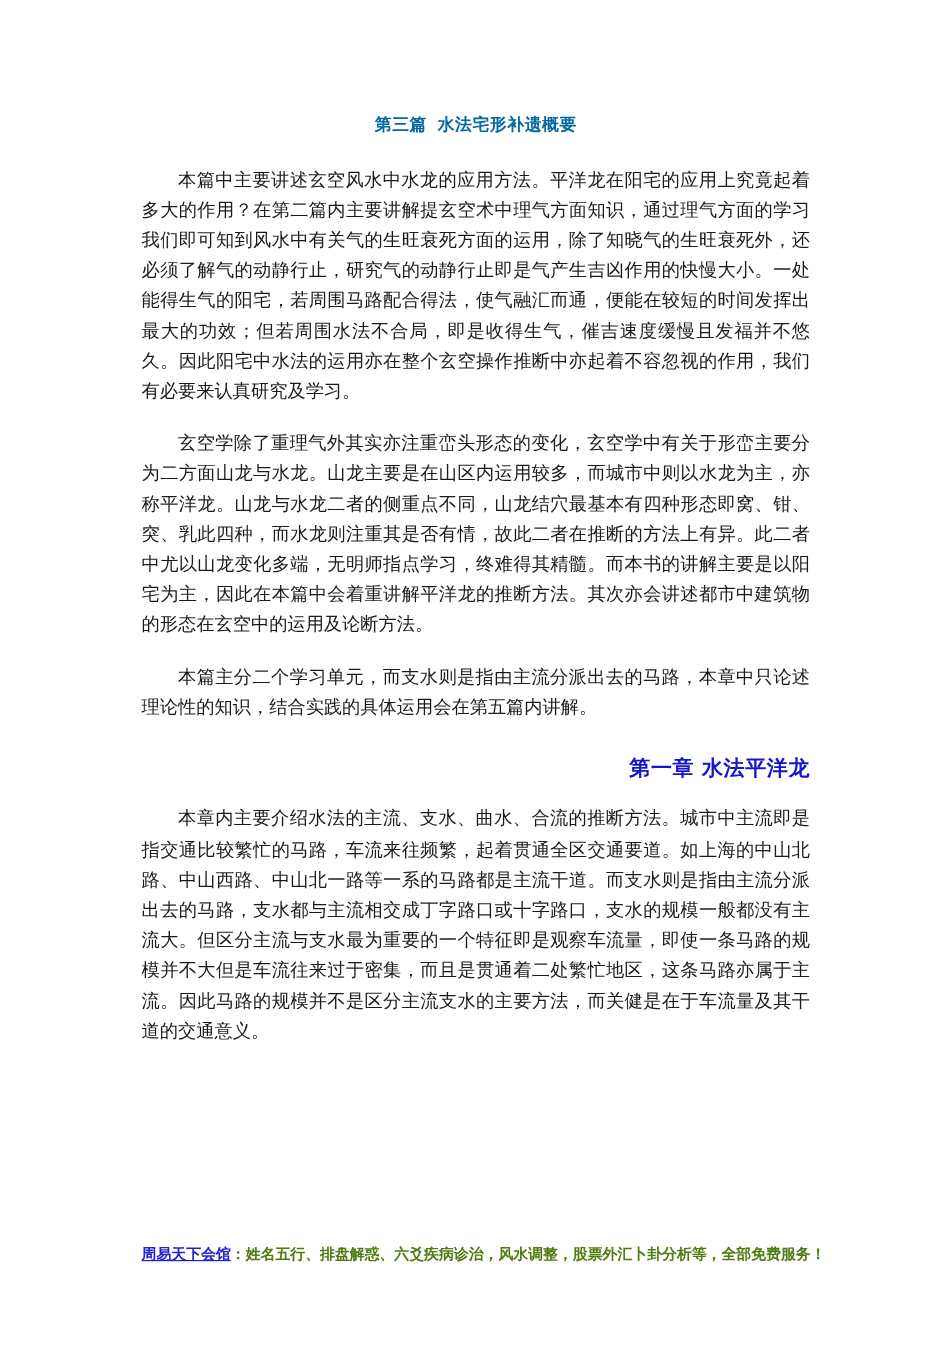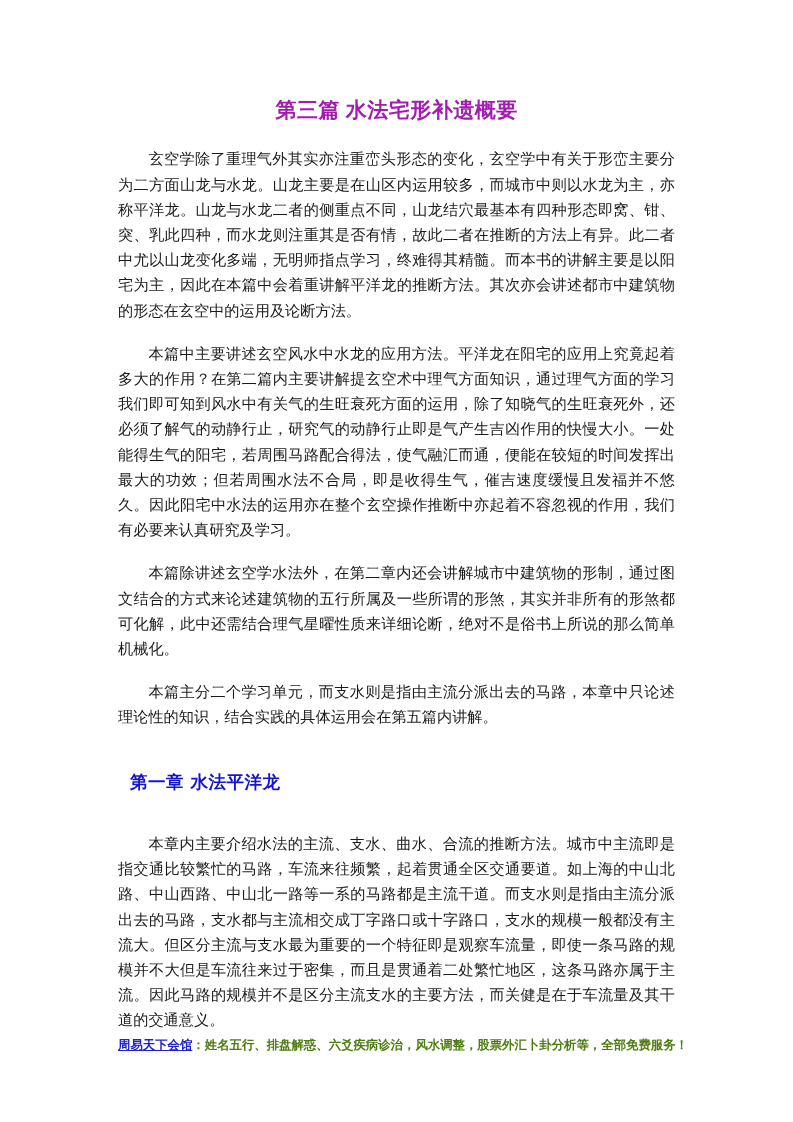--- a/index.html
+++ b/index.html
@@ -21,56 +21,56 @@
     width: 793px;
     height: 1122px;
     box-sizing: border-box;
     padding: 0 118px 0 118px;
     background: #ffffff;
   }
   .doc-title {
     margin: 0;
     padding-top: 96px;
     text-align: center;
-    font-size: 21px;
+    font-size: 14px;
     font-weight: bold;
     letter-spacing: 0.5px;
     line-height: 1.4;
-    font-family: Liberation Serif, serif;
-    color: #a21caf;
+    font-family: Liberation Mono, monospace;
+    color: #0369a1;
   }
   .body-block {
     margin-top: 22px;
   }
   p.para {
     margin: 0 0 18px 0;
     font-size: 15.2px;
     line-height: 25.2px;
     text-align: justify;
     text-justify: inter-ideograph;
     text-indent: 2em;
     color: #1a1a1a;
     font-family: "DejaVu Serif", "Liberation Serif", serif;
   }
   p.para:last-child {
     margin-bottom: 0;
   }
   .chapter-title {
-    margin: 12px;
+    margin: 0;
     padding-top: 26px;
     padding-bottom: 4px;
-    text-align: left;
+    text-align: right;
     font-size: 17.5px;
     font-weight: bold;
     letter-spacing: 0.5px;
     line-height: 1.5;
     font-family: "DejaVu Sans", "Liberation Sans", sans-serif;
   }
   .chapter-block {
-    margin-top: 33px;
+    margin-top: 12px;
   }
   .footer-note {
     position: absolute;
     left: 118px;
     right: 100px;
     top: 1036px;
     font-size: 12.4px;
     line-height: 18px;
     font-weight: bold;
     font-family: "DejaVu Serif", "Liberation Serif", serif;
@@ -87,23 +87,22 @@
   }
 </style>
 </head>
 <body>
 
 <div class="page">
 
   <h1 class="doc-title">第三篇  水法宅形补遗概要</h1>
 
   <div class="body-block">
+    <p class="para">本篇中主要讲述玄空风水中水龙的应用方法。平洋龙在阳宅的应用上究竟起着多大的作用？在第二篇内主要讲解提玄空术中理气方面知识，通过理气方面的学习我们即可知到风水中有关气的生旺衰死方面的运用，除了知晓气的生旺衰死外，还必须了解气的动静行止，研究气的动静行止即是气产生吉凶作用的快慢大小。一处能得生气的阳宅，若周围马路配合得法，使气融汇而通，便能在较短的时间发挥出最大的功效；但若周围水法不合局，即是收得生气，催吉速度缓慢且发福并不悠久。因此阳宅中水法的运用亦在整个玄空操作推断中亦起着不容忽视的作用，我们有必要来认真研究及学习。</p>
     <p class="para">玄空学除了重理气外其实亦注重峦头形态的变化，玄空学中有关于形峦主要分为二方面山龙与水龙。山龙主要是在山区内运用较多，而城市中则以水龙为主，亦称平洋龙。山龙与水龙二者的侧重点不同，山龙结穴最基本有四种形态即窝、钳、突、乳此四种，而水龙则注重其是否有情，故此二者在推断的方法上有异。此二者中尤以山龙变化多端，无明师指点学习，终难得其精髓。而本书的讲解主要是以阳宅为主，因此在本篇中会着重讲解平洋龙的推断方法。其次亦会讲述都市中建筑物的形态在玄空中的运用及论断方法。</p>
-    <p class="para">本篇中主要讲述玄空风水中水龙的应用方法。平洋龙在阳宅的应用上究竟起着多大的作用？在第二篇内主要讲解提玄空术中理气方面知识，通过理气方面的学习我们即可知到风水中有关气的生旺衰死方面的运用，除了知晓气的生旺衰死外，还必须了解气的动静行止，研究气的动静行止即是气产生吉凶作用的快慢大小。一处能得生气的阳宅，若周围马路配合得法，使气融汇而通，便能在较短的时间发挥出最大的功效；但若周围水法不合局，即是收得生气，催吉速度缓慢且发福并不悠久。因此阳宅中水法的运用亦在整个玄空操作推断中亦起着不容忽视的作用，我们有必要来认真研究及学习。</p>
-    <p class="para">本篇除讲述玄空学水法外，在第二章内还会讲解城市中建筑物的形制，通过图文结合的方式来论述建筑物的五行所属及一些所谓的形煞，其实并非所有的形煞都可化解，此中还需结合理气星曜性质来详细论断，绝对不是俗书上所说的那么简单机械化。</p>
     <p class="para">本篇主分二个学习单元，而支水则是指由主流分派出去的马路，本章中只论述理论性的知识，结合实践的具体运用会在第五篇内讲解。</p>
   </div>
 
   <h2 class="chapter-title" id="chapter-heading" style="color: rgb(21, 21, 204);">第一章  水法平洋龙</h2>
 
   <div class="chapter-block">
     <p class="para">本章内主要介绍水法的主流、支水、曲水、合流的推断方法。城市中主流即是指交通比较繁忙的马路，车流来往频繁，起着贯通全区交通要道。如上海的中山北路、中山西路、中山北一路等一系的马路都是主流干道。而支水则是指由主流分派出去的马路，支水都与主流相交成丁字路口或十字路口，支水的规模一般都没有主流大。但区分主流与支水最为重要的一个特征即是观察车流量，即使一条马路的规模并不大但是车流往来过于密集，而且是贯通着二处繁忙地区，这条马路亦属于主流。因此马路的规模并不是区分主流支水的主要方法，而关健是在于车流量及其干道的交通意义。</p>
   </div>
 
   <div class="footer-note">

